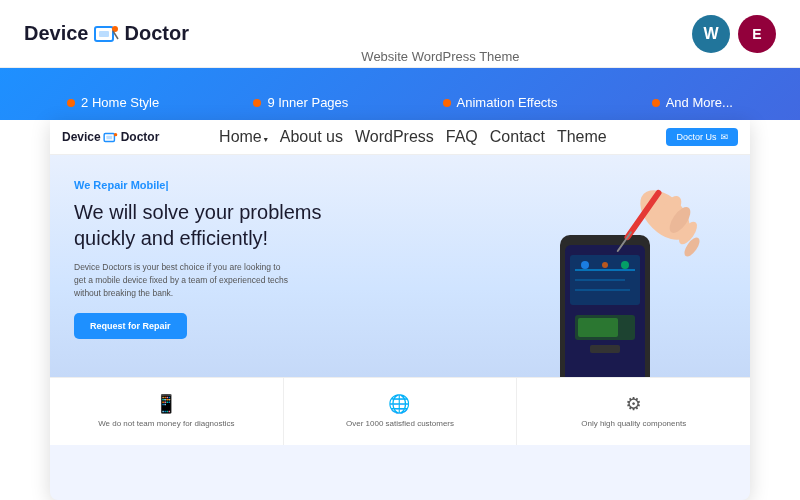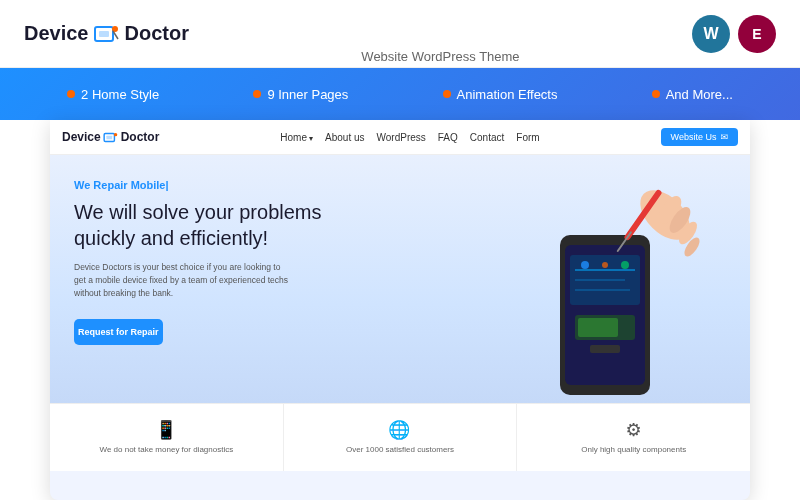--- a/index.html
+++ b/index.html
@@ -56,21 +56,21 @@
     .el-icon {
       width: 38px; height: 38px; border-radius: 50%;
       background: #92003b;
       display: flex; align-items: center; justify-content: center;
       color: #fff; font-weight: 700; font-size: 14px;
     }
 
     
     .features-bar {
       display: flex;
-      align-items: center;
+      align-items: flex-end;
       justify-content: space-around;
       background: linear-gradient(135deg, #1e90ff 0%, #4169e1 100%);
       padding: 10px 20px;
       height: 52px;
     }
     .feature-item {
       display: flex;
       align-items: center;
       gap: 6px;
       color: #fff;
@@ -104,39 +104,39 @@
       border-bottom: 1px solid #eee;
     }
     .mini-logo {
       display: flex; align-items: center;
       font-size: 12px; font-weight: 700; color: #1a1a2e;
     }
     .mini-nav {
       display: flex; align-items: center; gap: 12px;
     }
     .mini-nav a {
-      font-size: 10px; color: #333; text-decoration: none; display: flex; align-items: center; gap: 2px;
+      font-size: 16px; color: #333; text-decoration: none; display: flex; align-items: center; gap: 2px;
     }
     .mini-contact-btn {
       background: #1e90ff;
       color: #fff;
       border: none;
       padding: 4px 10px;
       border-radius: 4px;
       font-size: 9px;
       cursor: pointer;
       display: flex; align-items: center; gap: 4px;
     }
 
     
     .hero {
       background: linear-gradient(180deg, #e8f0fe 0%, #d0e4ff 60%, #c5d9f8 100%);
       display: flex;
       position: relative;
-      height: 248px;
+      height: 222px;
       overflow: hidden;
     }
     .hero-content {
       padding: 24px 20px 20px 24px;
       flex: 1;
       z-index: 2;
     }
     .hero-subtitle {
       font-size: 11px;
       color: #1e90ff;
@@ -149,27 +149,27 @@
       color: #1a1a2e;
       line-height: 1.3;
       margin-bottom: 10px;
       max-width: 260px;
     }
     .hero-desc {
       font-size: 8.5px;
       color: #555;
       line-height: 1.5;
       max-width: 220px;
-      margin-bottom: 20px;
+      margin-bottom: 14px;
     }
     .repair-btn {
       background: #1e90ff;
       color: #fff;
       border: none;
-      padding: 8px 4px;
+      padding: 8px 16px;
       border-radius: 5px;
       font-size: 9px;
       font-weight: 600;
       cursor: pointer;
     }
 
     
     .hero-image {
       position: absolute;
       right: 0;
@@ -274,24 +274,24 @@
         <circle cx="22" cy="6" r="3" fill="#ff6600"></circle>
       </svg>
       <span>Doctor</span>
     </div>
     <div class="mini-nav">
       <a>Home<span class="chevron"></span></a>
       <a>About us</a>
       <a>WordPress</a>
       <a>FAQ</a>
       <a>Contact</a>
-      <a>Form</a>
+      <a>Theme</a>
     </div>
     <button class="mini-contact-btn">
-      <span>Website Us</span>
+      <span>Doctor Us</span>
       <span>✉</span>
     </button>
   </div>
 
   <div class="hero">
     <div class="hero-content">
       <div class="hero-subtitle">We Repair Mobile|</div>
       <div class="hero-title">We will solve your problems quickly and efficiently!</div>
       <div class="hero-desc">Device Doctors is your best choice if you are looking to get a mobile device fixed by a team of experienced techs without breaking the bank.</div>
       <button class="repair-btn">
@@ -327,21 +327,21 @@
         <ellipse cx="210" cy="65" rx="7" ry="15" fill="#ebb898" transform="rotate(35, 210, 65)"></ellipse>
         <ellipse cx="218" cy="78" rx="6" ry="13" fill="#f5c5a3" transform="rotate(35, 218, 78)"></ellipse>
         <ellipse cx="222" cy="92" rx="5" ry="11" fill="#ebb898" transform="rotate(35, 222, 92)"></ellipse>
       </svg>
     </div>
   </div>
 
   <div class="stats-row">
     <div class="stat-card">
       <span class="stat-icon">📱</span>
-      <span class="stat-label">We do not take money for diagnostics</span>
+      <span class="stat-label">We do not team money for diagnostics</span>
     </div>
     <div class="stat-card">
       <span class="stat-icon">🌐</span>
       <span class="stat-label">Over 1000 satisfied customers</span>
     </div>
     <div class="stat-card">
       <span class="stat-icon">⚙</span>
       <span class="stat-label">Only high quality components</span>
     </div>
   </div>

